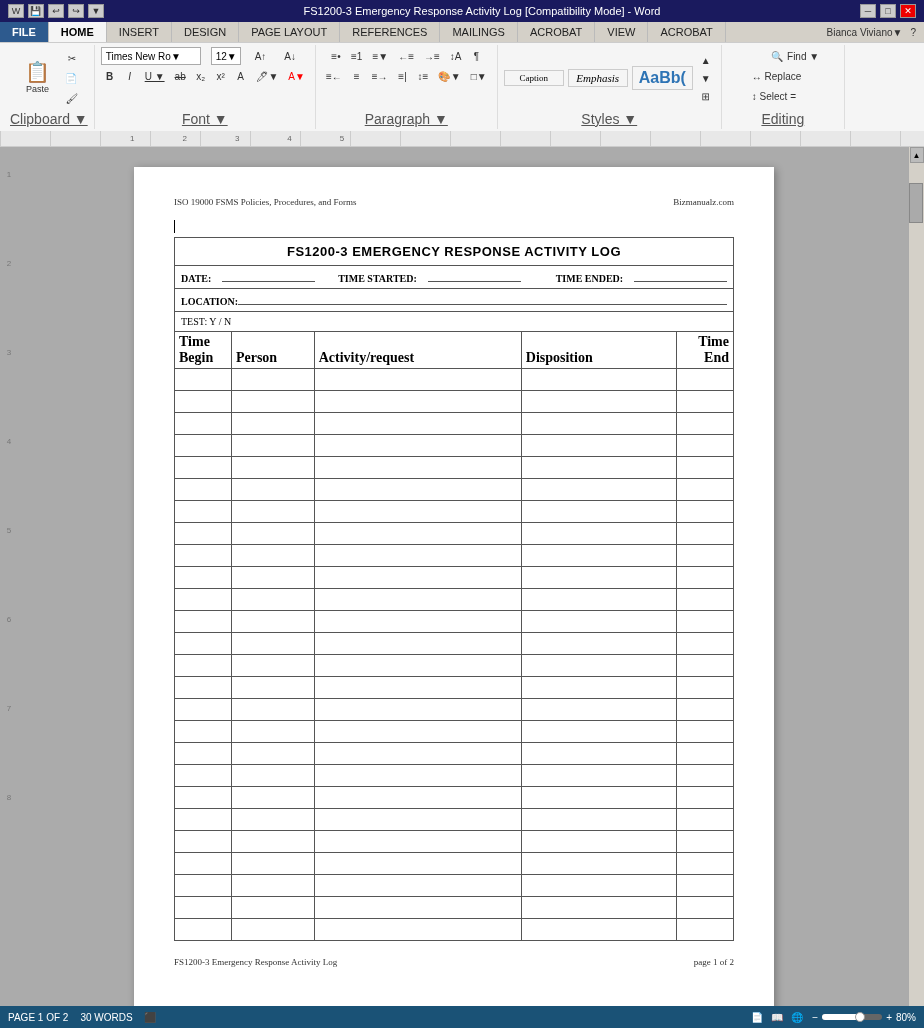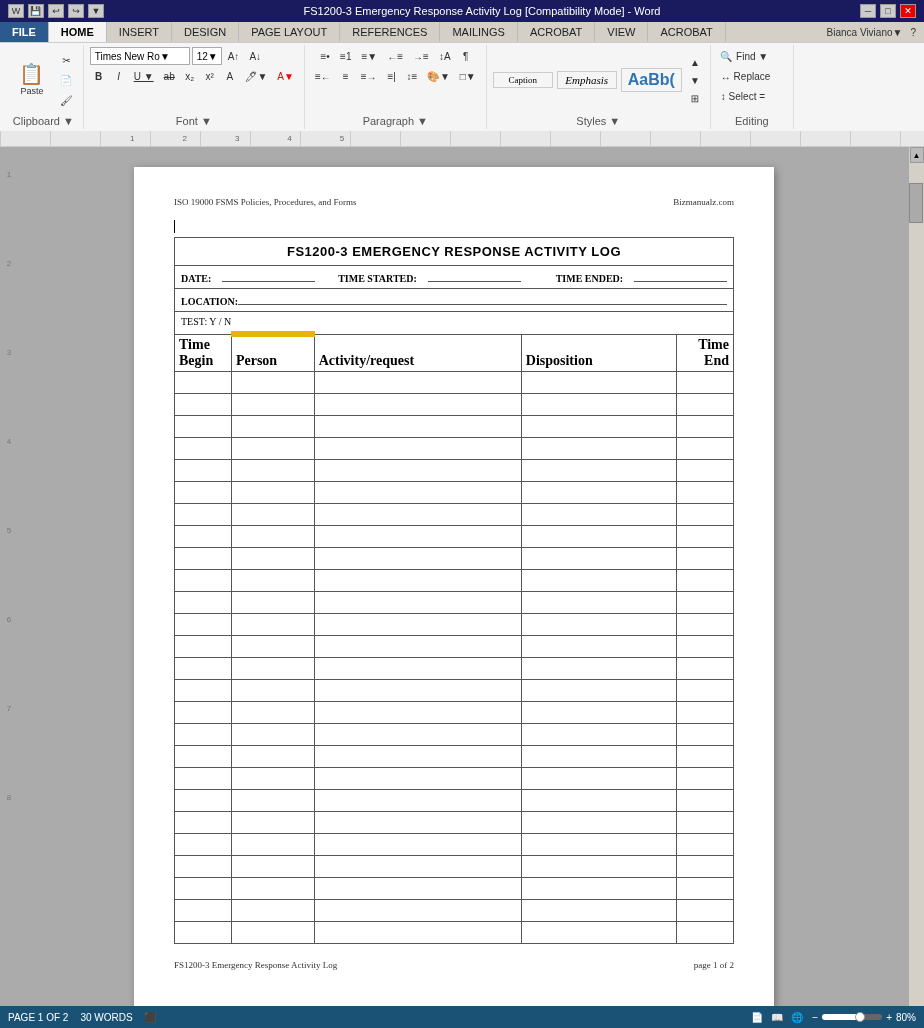--- a/index.html
+++ b/index.html
@@ -41,41 +41,41 @@
     }
     .ribbon-group {
       display: flex;
       flex-direction: column;
       align-items: center;
       border-right: 1px solid #ddd;
       padding: 2px 6px;
       min-width: 60px;
     }
     .ribbon-group-content { display: flex; align-items: center; flex: 1; gap: 2px; }
-    .ribbon-group-label { font-family: Arial, sans-serif; font-size: 11px; color: #555; margin-top: 2px; }
+    .ribbon-group-label { font-family: Arial, sans-serif; font-size: 14px; color: #555; margin-top: 2px; text-decoration: underline; }
 
     .ribbon-big-btn {
       display: flex; flex-direction: column; align-items: center; justify-content: center;
       width: 44px; height: 60px; cursor: pointer; border: 1px solid transparent;
       font-family: Arial, sans-serif; font-size: 9px; color: #333; gap: 2px;
     }
     .ribbon-big-icon { font-size: 20px; line-height: 1; }
 
     .ribbon-small-btn {
       display: flex; align-items: center; justify-content: center;
       padding: 1px 3px; cursor: pointer; border: 1px solid transparent;
       font-family: Arial, sans-serif; font-size: 10px; color: #333;
       min-width: 18px; height: 18px;
     }
     .ribbon-small-btn.bold { font-weight: bold; }
     .ribbon-small-btn.italic { font-style: italic; }
     .ribbon-small-btn.underline { text-decoration: underline; }
 
     .font-selector {
-      display: flex; align-items: center; gap: 2px; flex-wrap: wrap;
+      display: flex; align-items: center; gap: 10px; flex-wrap: wrap;
     }
     .font-box {
       border: 1px solid #aaa; background: white; height: 18px; padding: 0 4px;
       font-family: Arial, sans-serif; font-size: 10px; display: flex; align-items: center;
     }
     .font-name-box { width: 100px; }
     .font-size-box { width: 30px; }
 
     
     .styles-gallery { display: flex; gap: 4px; align-items: center; }
@@ -315,21 +315,21 @@
           <div class="ribbon-small-btn">▼</div>
           <div class="ribbon-small-btn">⊞</div>
         </div>
       </div>
     </div>
     <div class="ribbon-group-label">Styles ▼</div>
   </div>
 
   <div class="ribbon-group" style="min-width:80px;">
     <div class="ribbon-group-content" style="flex-direction:column;gap:2px;">
-      <div class="ribbon-small-btn" style="justify-content:flex-start;width:70px;">🔍 Find ▼</div>
+      <div class="ribbon-small-btn" style="justify-content:flex-start;width:70px;margin-left:40px;">🔍 Find ▼</div>
       <div class="ribbon-small-btn" style="justify-content:flex-start;width:70px;">↔ Replace</div>
       <div class="ribbon-small-btn" style="justify-content:flex-start;width:70px;">↕ Select =</div>
     </div>
     <div class="ribbon-group-label">Editing</div>
   </div>
 </div>
 
 <div class="ruler">
   <div class="ruler-content" style="padding-left:130px;gap:48px;">
     <span>1</span>
@@ -398,21 +398,21 @@
 
 
         <tr>
           <td colspan="5" style="padding:4px 6px;border:1px solid #555;font-size:10px;">
             <span>TEST: Y / N</span>
           </td>
         </tr>
 
         <tr class="header-row">
           <td style="width:55px;border-top:1px solid #555;">Time<br>Begin</td>
-          <td style="width:80px;border-top:6px solid #eab308;">Person</td>
+          <td style="width:80px;border-top:1px solid #eab308;">Person</td>
           <td style="width:200px;border-top:1px solid #555;">Activity/request</td>
           <td style="width:150px;border-top:1px solid #555;">Disposition</td>
           <td style="width:55px;border-top:1px solid #555;text-align:right;">Time<br>End</td>
         </tr>
 
         <tr class="data-row">
               <td></td>
               <td></td>
               <td></td>
               <td></td>

